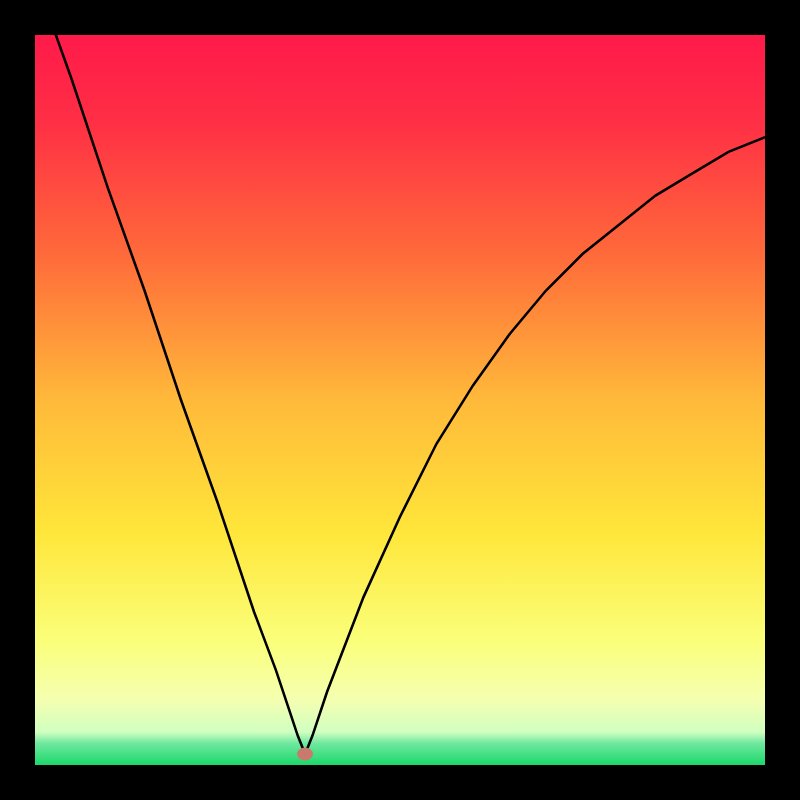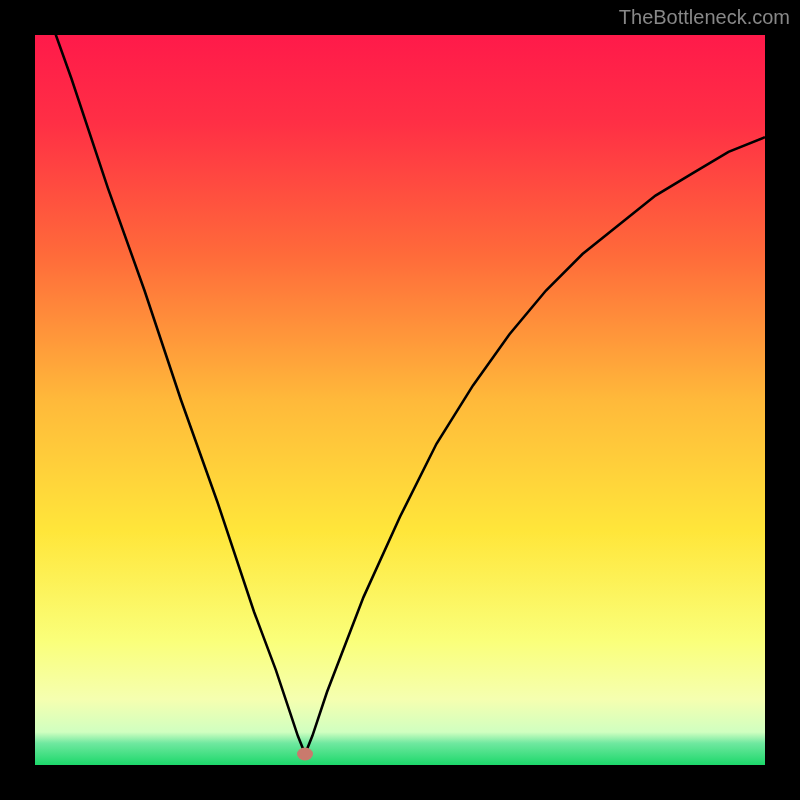--- a/index.html
+++ b/index.html
@@ -59,21 +59,20 @@
     border-radius: 50%;
     z-index: 6;
     transform: translate(-50%, -50%);
   }
 </style>
 </head>
 <body>
 
 <div class="frame">
 
-  <div class="watermark">TheBottleneck.com</div>
 
   <div class="plot-area">
 
     <svg class="gradient-bg" viewBox="0 0 730 730" preserveAspectRatio="none">
       <defs>
         <linearGradient id="bg-grad" x1="0" y1="0" x2="0" y2="1">
           <stop offset="0%" stop-color="#ff1a4a"></stop>
           <stop offset="12%" stop-color="#ff2f45"></stop>
           <stop offset="30%" stop-color="#ff6a3a"></stop>
           <stop offset="50%" stop-color="#ffb93a"></stop>

